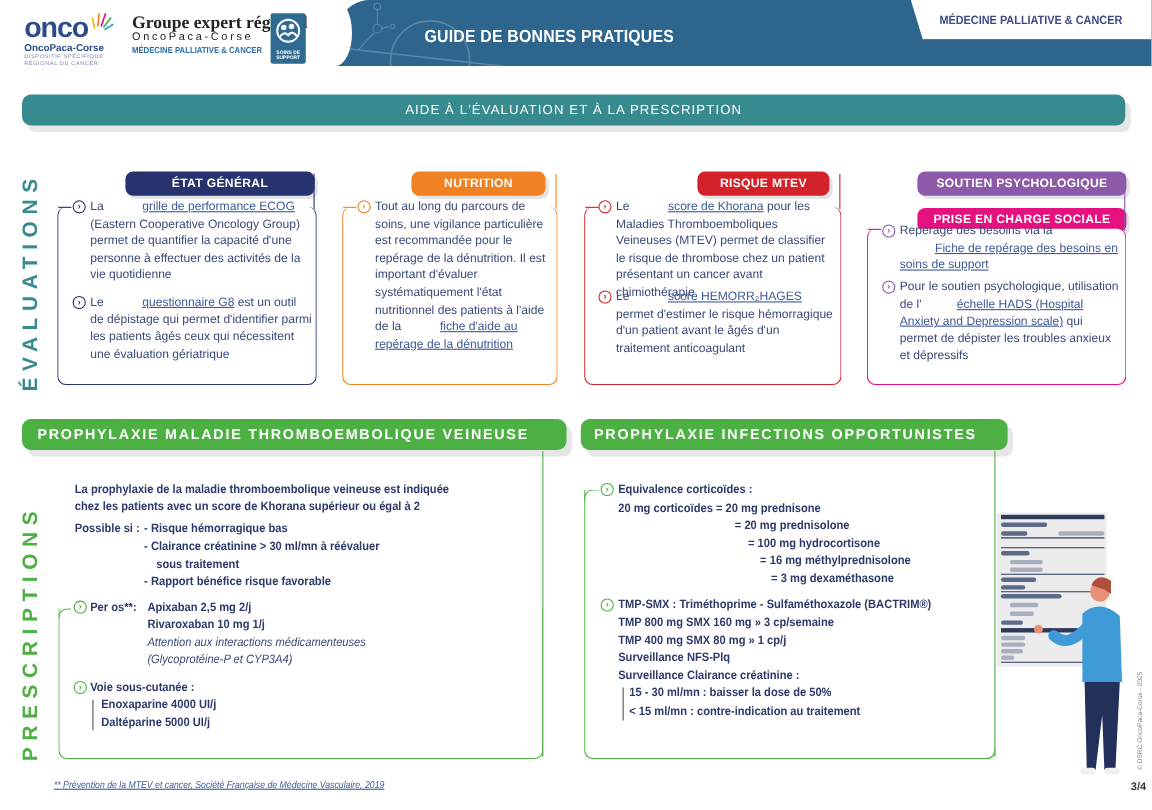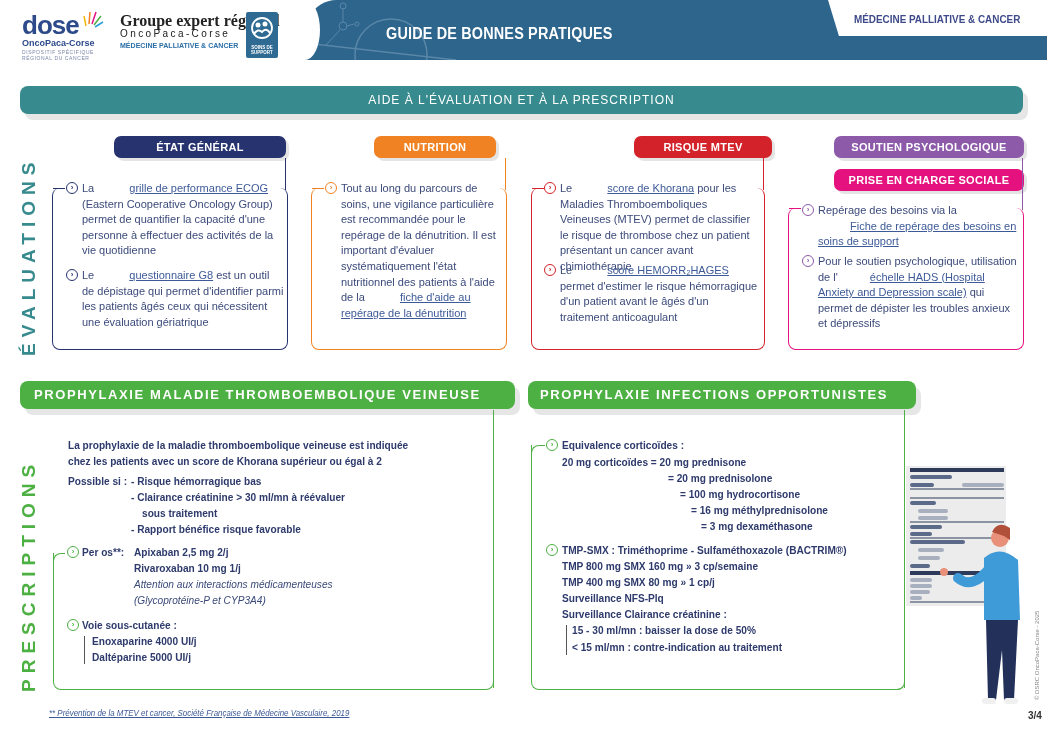--- a/index.html
+++ b/index.html
@@ -28,24 +28,24 @@
   
   .aide-banner { position: absolute; left: 20px; top: 86px; width: 1003px; height: 28px; background: #378a8d; border-radius: 8px; box-shadow: 5px 6px 0 #e6e6e6; }
   .aide-banner span { position: absolute; left: 0; width: 100%; top: 7px; text-align: center; color: #fff; font-weight: normal; font-size: 12px; letter-spacing: 1px; }
 
   
   .vlabel { position: absolute; font-weight: 900; font-size: 19px; letter-spacing: 6px; transform: rotate(-90deg); transform-origin: left top; white-space: nowrap; }
   .vlabel.eval { left: 18px; top: 356px; color: #378a8d; }
   .vlabel.presc { left: 18px; top: 692px; color: #4db043; }
 
   
-  .pill { position: absolute; height: 22px; border-radius: 7px; color: #fff; font-weight: bold; font-size: 11px; text-align: center; line-height: 22px; box-shadow: 3px 3px 0 #e4e4e4; letter-spacing: 0.3px; }
+  .pill { position: absolute; height: 22px; border-radius: 7px; color: #fff; font-weight: bold; font-size: 11px; text-align: center; line-height: 22px; box-shadow: 3px 3px 0 #e4e4e4; letter-spacing: 0.3px; margin-top: 20px; }
   .pill.navy { left: 114px; top: 136px; width: 172px; background: #27336f; }
   .pill.orange { left: 374px; top: 136px; width: 122px; background: #f08223; }
-  .pill.red { left: 634px; top: 136px; width: 138px; background: #d3222a; }
+  .pill.red { left: 634px; top: 136px; width: 120px; background: #d3222a; }
   .pill.purple { left: 834px; top: 136px; width: 190px; background: #8c5aa9; }
   .pill.pink { left: 834px; top: 169px; width: 190px; background: #e5117f; }
 
   
   .ebox { position: absolute; border: 1px solid; border-radius: 8px; background: #fff; }
   .ebox-navy { left: 52px; top: 188px; width: 236px; height: 162px; border-color: #27336f; border-top: none; border-top-left-radius: 8px; }
   .ebox-orange { left: 311px; top: 188px; width: 196px; height: 162px; border-color: #f08223; border-top: none; }
   .ebox-red { left: 531px; top: 188px; width: 234px; height: 162px; border-color: #d3222a; border-top: none; }
   .ebox-pink { left: 788px; top: 208px; width: 236px; height: 142px; border-color: #e5117f; border-top: none; }
   .vline { position: absolute; width: 1px; }
@@ -79,21 +79,21 @@
       <line x1="47" y1="8" x2="47" y2="22" stroke="#5a86a8" stroke-width="1"></line>
       <circle cx="47" cy="6" r="3" fill="none" stroke="#5a86a8"></circle>
       <circle cx="47" cy="26" r="4" fill="none" stroke="#5a86a8"></circle>
       <line x1="51" y1="26" x2="58" y2="24" stroke="#5a86a8"></line>
       <circle cx="61" cy="24" r="2" fill="none" stroke="#5a86a8"></circle>
       <line x1="44" y1="30" x2="30" y2="45" stroke="#5a86a8"></line>
     </svg>
   </div>
   <div class="logo-area" style="border-top-right-radius:30px 60px;border-bottom-right-radius:30px 60px;width:320px;">
     <div class="onco-logo">
-      <span class="onco-word">dose</span>
+      <span class="onco-word">onco</span>
       <svg class="onco-rays" viewBox="0 0 22 22">
         <line x1="4" y1="18" x2="2" y2="8" stroke="#f2b705" stroke-width="1.5"></line>
         <line x1="7" y1="16" x2="8" y2="4" stroke="#f08223" stroke-width="1.5"></line>
         <line x1="10" y1="16" x2="14" y2="4" stroke="#e5117f" stroke-width="1.5"></line>
         <line x1="12" y1="17" x2="19" y2="8" stroke="#4db043" stroke-width="1.5"></line>
         <line x1="13" y1="19" x2="21" y2="14" stroke="#2a9fd6" stroke-width="1.5"></line>
       </svg>
       <span class="onco-sub1">OncoPaca-Corse</span>
       <div class="onco-sub2">
         <div>DISPOSITIF SPÉCIFIQUE</div>

